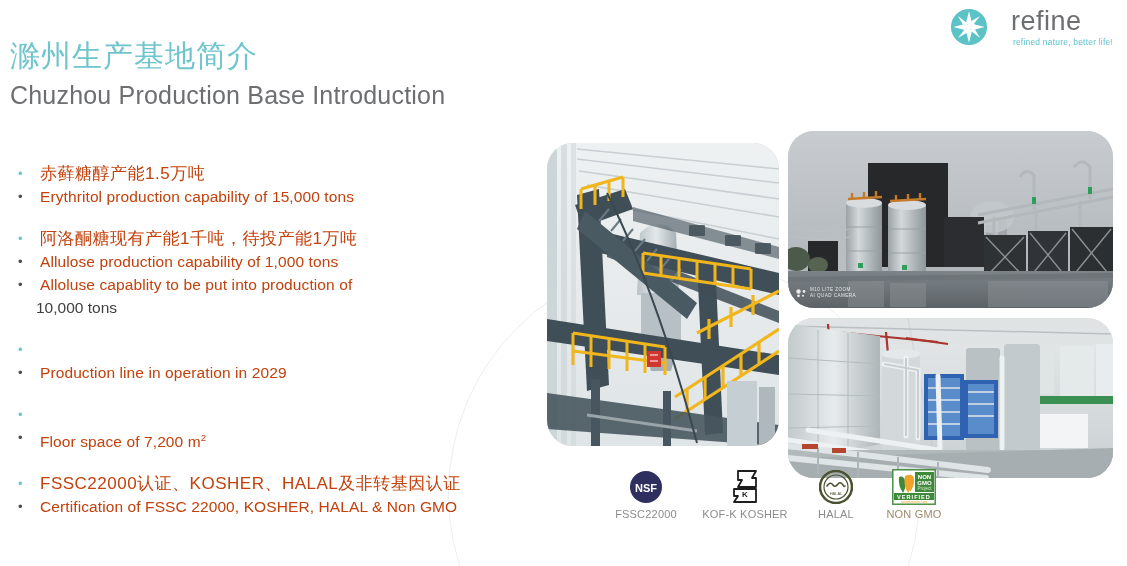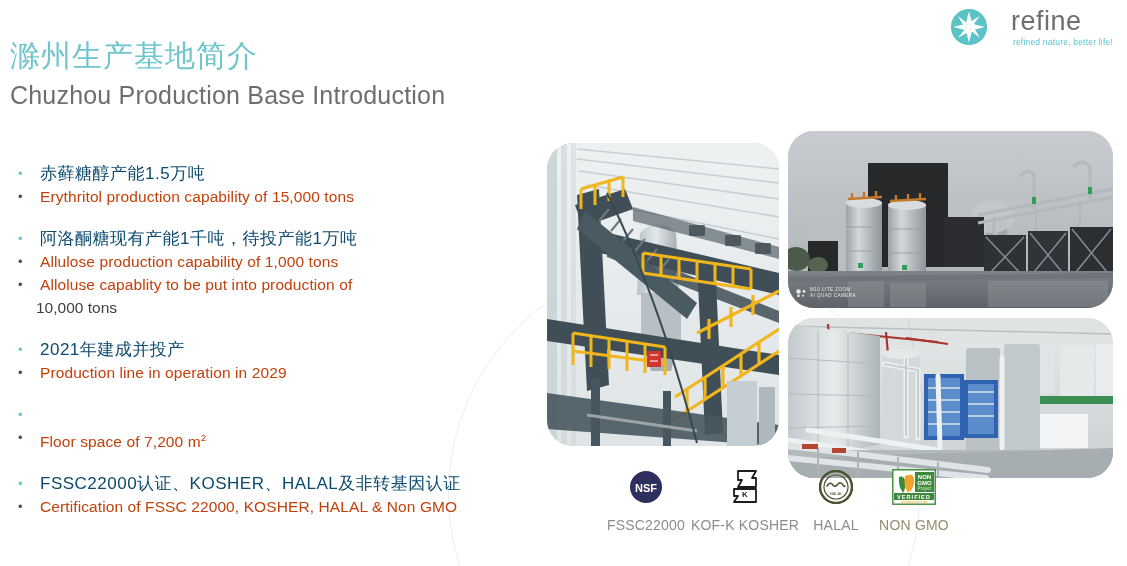--- a/index.html
+++ b/index.html
@@ -92,21 +92,21 @@
     width: 22px;
     font-size: 13px;
     line-height: 22px;
     text-align: left;
     padding-left: 4px;
   }
   .bullet-row.cn .bullet-dot { color: #6fc5cc; }
   .bullet-row.en .bullet-dot { color: #4d4d4f; }
   .bullet-text { line-height: 22px; }
   .bullet-row.cn .bullet-text {
-    color: #0c4a6e;
+    color: #c2410c;
     font-size: 17px;
     letter-spacing: 0.5px;
   }
   .bullet-row.en .bullet-text {
     color: #c2410c;
     font-size: 15.5px;
     letter-spacing: 0.1px;
   }
   .cont-line {
     padding-left: 22px;
@@ -151,22 +151,22 @@
     display: flex;
     align-items: flex-start;
   }
   .cert {
     display: flex;
     flex-direction: column;
     align-items: center;
   }
   .cert-icon { height: 38px; display: flex; align-items: center; justify-content: center; }
   .cert-label {
-    margin-top: 11px;
-    font-size: 14px;
+    margin-top: 2px;
+    font-size: 11px;
     color: #8a8c8e;
     letter-spacing: 0.2px;
     white-space: nowrap;
   }
   .cert-label.warm { color: #9a8a6e; }
 </style>
 </head>
 <body>
 
 <div class="deco-arc"></div>
@@ -222,21 +222,20 @@
     <div class="bullet-row en">
       <span class="bullet-dot">•</span>
       <span class="bullet-text">Alloluse capablity to be put into production of</span>
     </div>
     <div class="cont-line">10,000 tons</div>
   </div>
 
   <div class="bullet-group">
     <div class="bullet-row cn">
       <span class="bullet-dot">•</span>
-      <span class="bullet-text">2021年建成并投产</span>
     </div>
     <div class="bullet-row en">
       <span class="bullet-dot">•</span>
       <span class="bullet-text">Production line in operation in 2029</span>
     </div>
   </div>
 
   <div class="bullet-group">
     <div class="bullet-row cn">
       <span class="bullet-dot">•</span>

